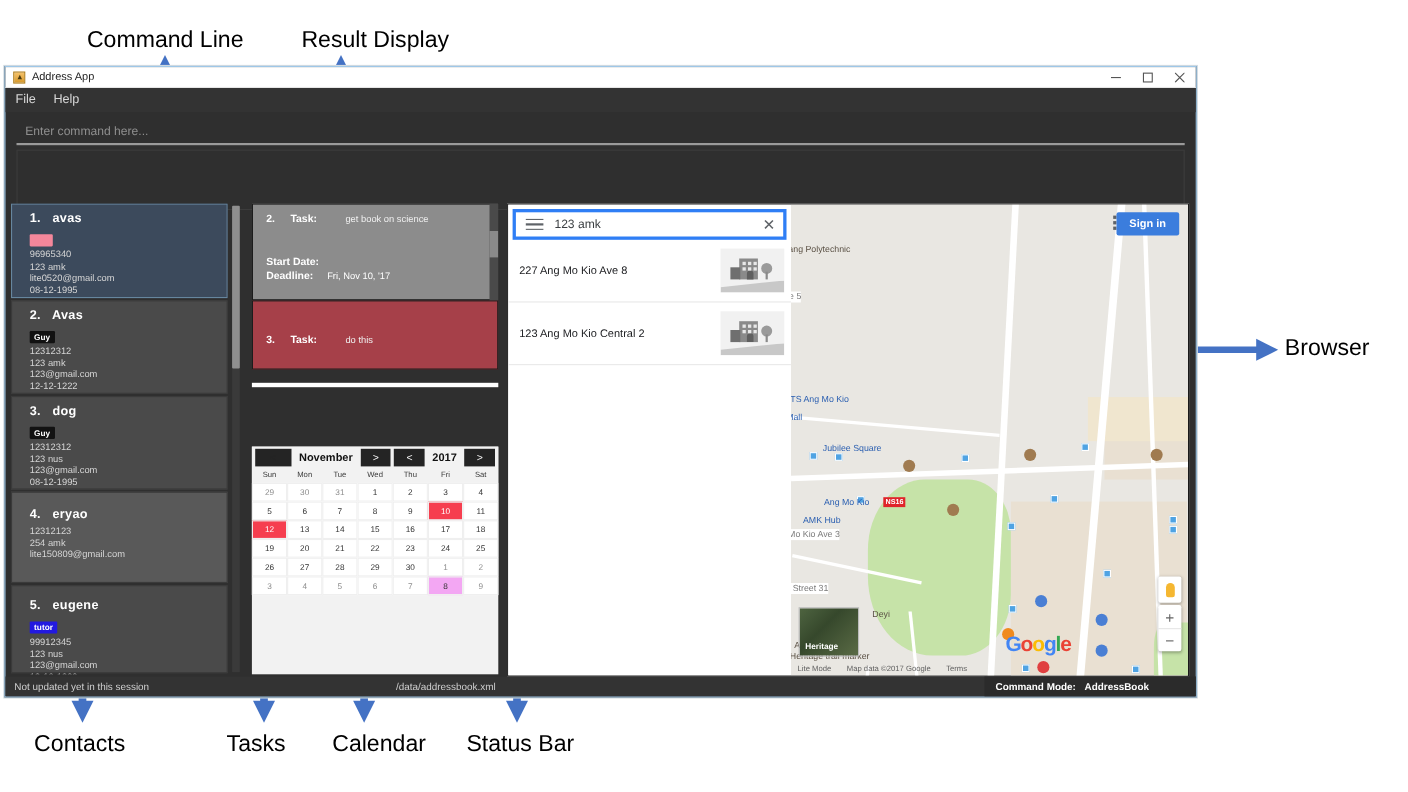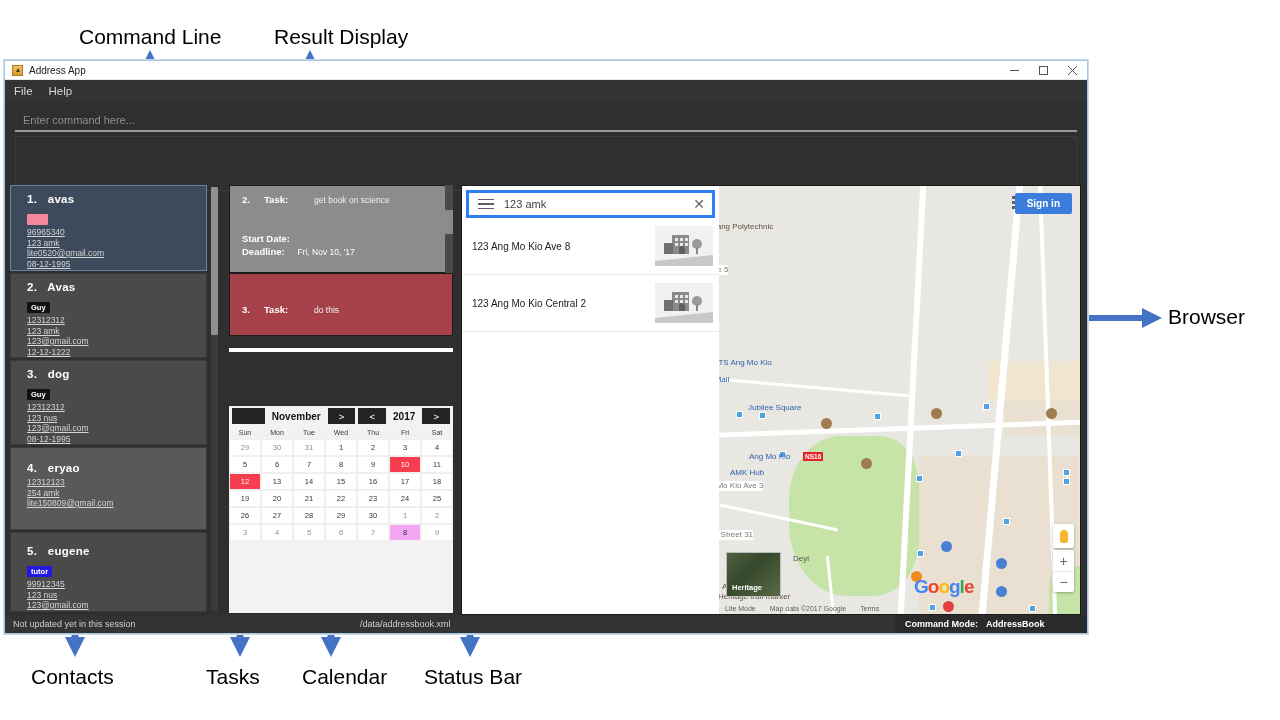--- a/index.html
+++ b/index.html
@@ -81,21 +81,21 @@
            overflow: hidden; }
   .ccard { background: #4a4a4a; border: 1px solid #3a3a3a; padding: 7px 10px 8px 16px;
            margin-bottom: 2px; }
   .ccard.selected { background: #3c4a5c; border-color: #66869e; }
   .ccard.alt { background: #595959; }
   .cname { font-size: 11.5px; color: #ffffff; font-weight: bold; margin-bottom: 3px;
            letter-spacing: .3px; }
   .cname .idx { font-weight: bold; margin-right: 7px; }
   .ctag { display: inline-block; font-size: 7.5px; color: #fff; padding: 1px 4px;
           margin-bottom: 2px; border-radius: 1px; font-weight: bold; }
-  .cfield { font-size: 8.5px; color: #d5d5d5; line-height: 10.5px; text-decoration: underline; }
+  .cfield { font-size: 8.5px; color: #d5d5d5; line-height: 10.5px; }
   .cscroll { position: absolute; right: 5px; top: 2px; width: 7px; bottom: 4px;
              background: #3a3a3a; }
   .cscroll .thumb { position: absolute; left: 0; top: 0; width: 7px; height: 148px;
                     background: #8f8f8f; border-radius: 1px; }
 
   
   .midcol { width: 233px; position: relative; }
   .tasks { position: absolute; left: 6px; top: 0; right: 3px; height: 161px;
            overflow: hidden; }
   .tcard { border: 1px solid #1c1c1c; padding: 8px 12px; position: relative; }
@@ -473,21 +473,21 @@
                 <i></i>
                 <i></i>
                 <i></i>
               </span>
             <span class="sval">123 amk</span>
             <span class="closex">✕</span>
           </div>
 
 
           <div class="bitem">
-            <span class="baddr">123 Ang Mo Kio Ave 8</span>
+            <span class="baddr">227 Ang Mo Kio Ave 8</span>
             <span class="bthumb">
               <i class="ground"></i>
                 <i class="bld1"></i>
                 <i class="bld2"></i>
                 <i class="door"></i>
               <i class="win" style="left:20px;top:12px;"></i>
                 <i class="win" style="left:25px;top:12px;"></i>
               <i class="win" style="left:30px;top:12px;"></i>
                 <i class="win" style="left:20px;top:17px;"></i>
               <i class="win" style="left:25px;top:17px;"></i>

